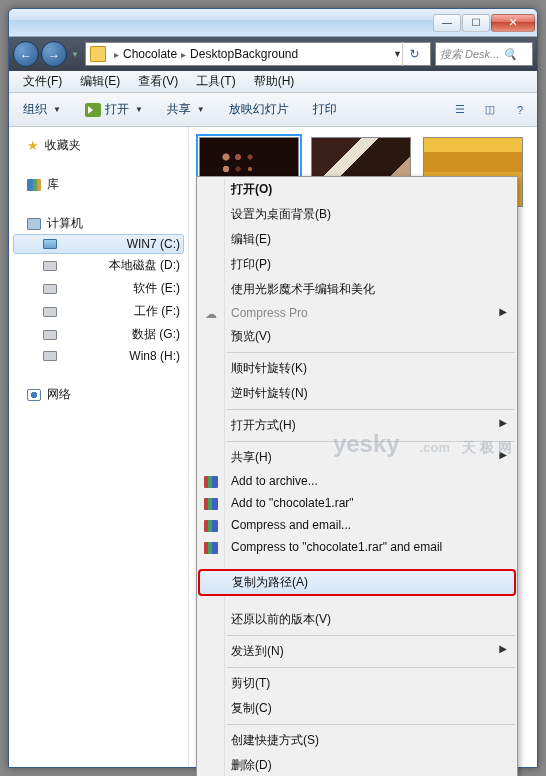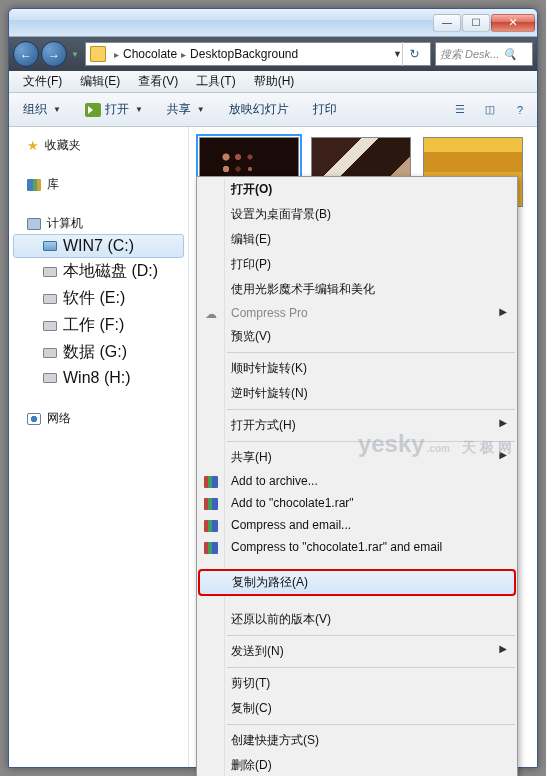--- a/index.html
+++ b/index.html
@@ -36,21 +36,21 @@
 .open-icon { width: 16px; height: 14px; background: #6aa030; border-radius: 2px; position: relative; }
 .open-icon::before { content:''; position:absolute; left:3px; top:3px; width:0; height:0; border-left:5px solid #fff; border-top:4px solid transparent; border-bottom:4px solid transparent; }
 .spacer { flex: 1; }
 .tb-icon-small { width: 18px; height: 18px; display:flex;align-items:center;justify-content:center;color:#2a5a90;font-size:11px; }
 
 
 .body { flex: 1; display: flex; background: #fff; overflow: hidden; }
 .sidebar { width: 180px; border-right: 1px solid #e0e4e8; padding: 8px 4px; overflow: auto; }
 .sb-group { margin-bottom: 18px; }
 .sb-header { display: flex; align-items: center; gap: 6px; font-size: 12px; color: #111; padding: 2px 4px 2px 14px; }
-.sb-child { display: flex; align-items: center; gap: 6px; font-size: 16px; color: #111; padding: 3px 4px 3px 30px; }
+.sb-child { display: flex; align-items: center; gap: 22px; font-size: 12px; color: #111; padding: 3px 4px 3px 30px; justify-content: space-between; }
 .sb-child.selected { background: linear-gradient(#e8f1fb,#d4e6f8); border: 1px solid #a8c8e8; border-radius: 3px; padding: 2px 3px 2px 29px; }
 .ico-star { color: #e8b030; font-size: 13px; }
 .ico-lib { width: 14px; height: 12px; background: linear-gradient(90deg,#4080c0 0 40%,#60a060 40% 70%,#d0a040 70%); border-radius: 1px; }
 .ico-pc { width: 14px; height: 12px; background: #b0c8e0; border: 1px solid #6080a0; border-radius: 1px; }
 .ico-drive { width: 14px; height: 10px; background: #d0d4d8; border: 1px solid #808488; border-radius: 1px; }
 .ico-drive.c { background: linear-gradient(#9fd0f0,#6fa0d0); border-color:#4070a0; }
 .ico-net { width: 14px; height: 12px; background: radial-gradient(circle,#4080c0 40%,transparent 41%); border: 1px solid #6080a0; border-radius: 2px; }
 
 
 .content { flex: 1; position: relative; background: #fff; padding: 10px; }
@@ -79,21 +79,21 @@
 .cm-item.hl { background: linear-gradient(#e8f1fb,#d4e6f8); border: 1px solid #a8c8e8; border-radius: 3px; margin: 12px 2px; padding: 3px 22px 3px 32px; }
 .cm-item.red-box { outline: 2px solid #d00; outline-offset: -1px; }
 .cm-sep { height: 1px; background: #d0d0d0; margin: 3px 2px 3px 30px; }
 .cm-arrow { position: absolute; right: 10px; font-size: 10px; color: #333; }
 .cm-icon { position: absolute; left: 6px; width: 16px; height: 16px; display: flex; align-items: center; justify-content: center; }
 .books { background: linear-gradient(90deg,#c04040 0 30%,#40a060 30% 60%,#4060c0 60%); border-radius: 1px; width: 14px; height: 12px; }
 .cm-bold { font-weight: bold; }
 
 
 .watermark { position: absolute; right: 30px; top: 430px; color: rgba(170,180,190,.6); font-size: 24px; font-weight: bold; display: flex; align-items: baseline; }
-.watermark .sub { font-size: 10px; margin-left: 2px; color: rgba(170,180,190,.5); }
+.watermark .sub { font-size: 13px; margin-left: 20px; color: rgba(170,180,190,.5); }
 .watermark .cn { font-size: 14px; margin-left: 12px; letter-spacing: 4px; }
 </style>
 </head>
 <body>
 
 <div class="window">
 
   <div class="titlebar">
     <div class="titlebar-btn">—</div>
     <div class="titlebar-btn">☐</div>

